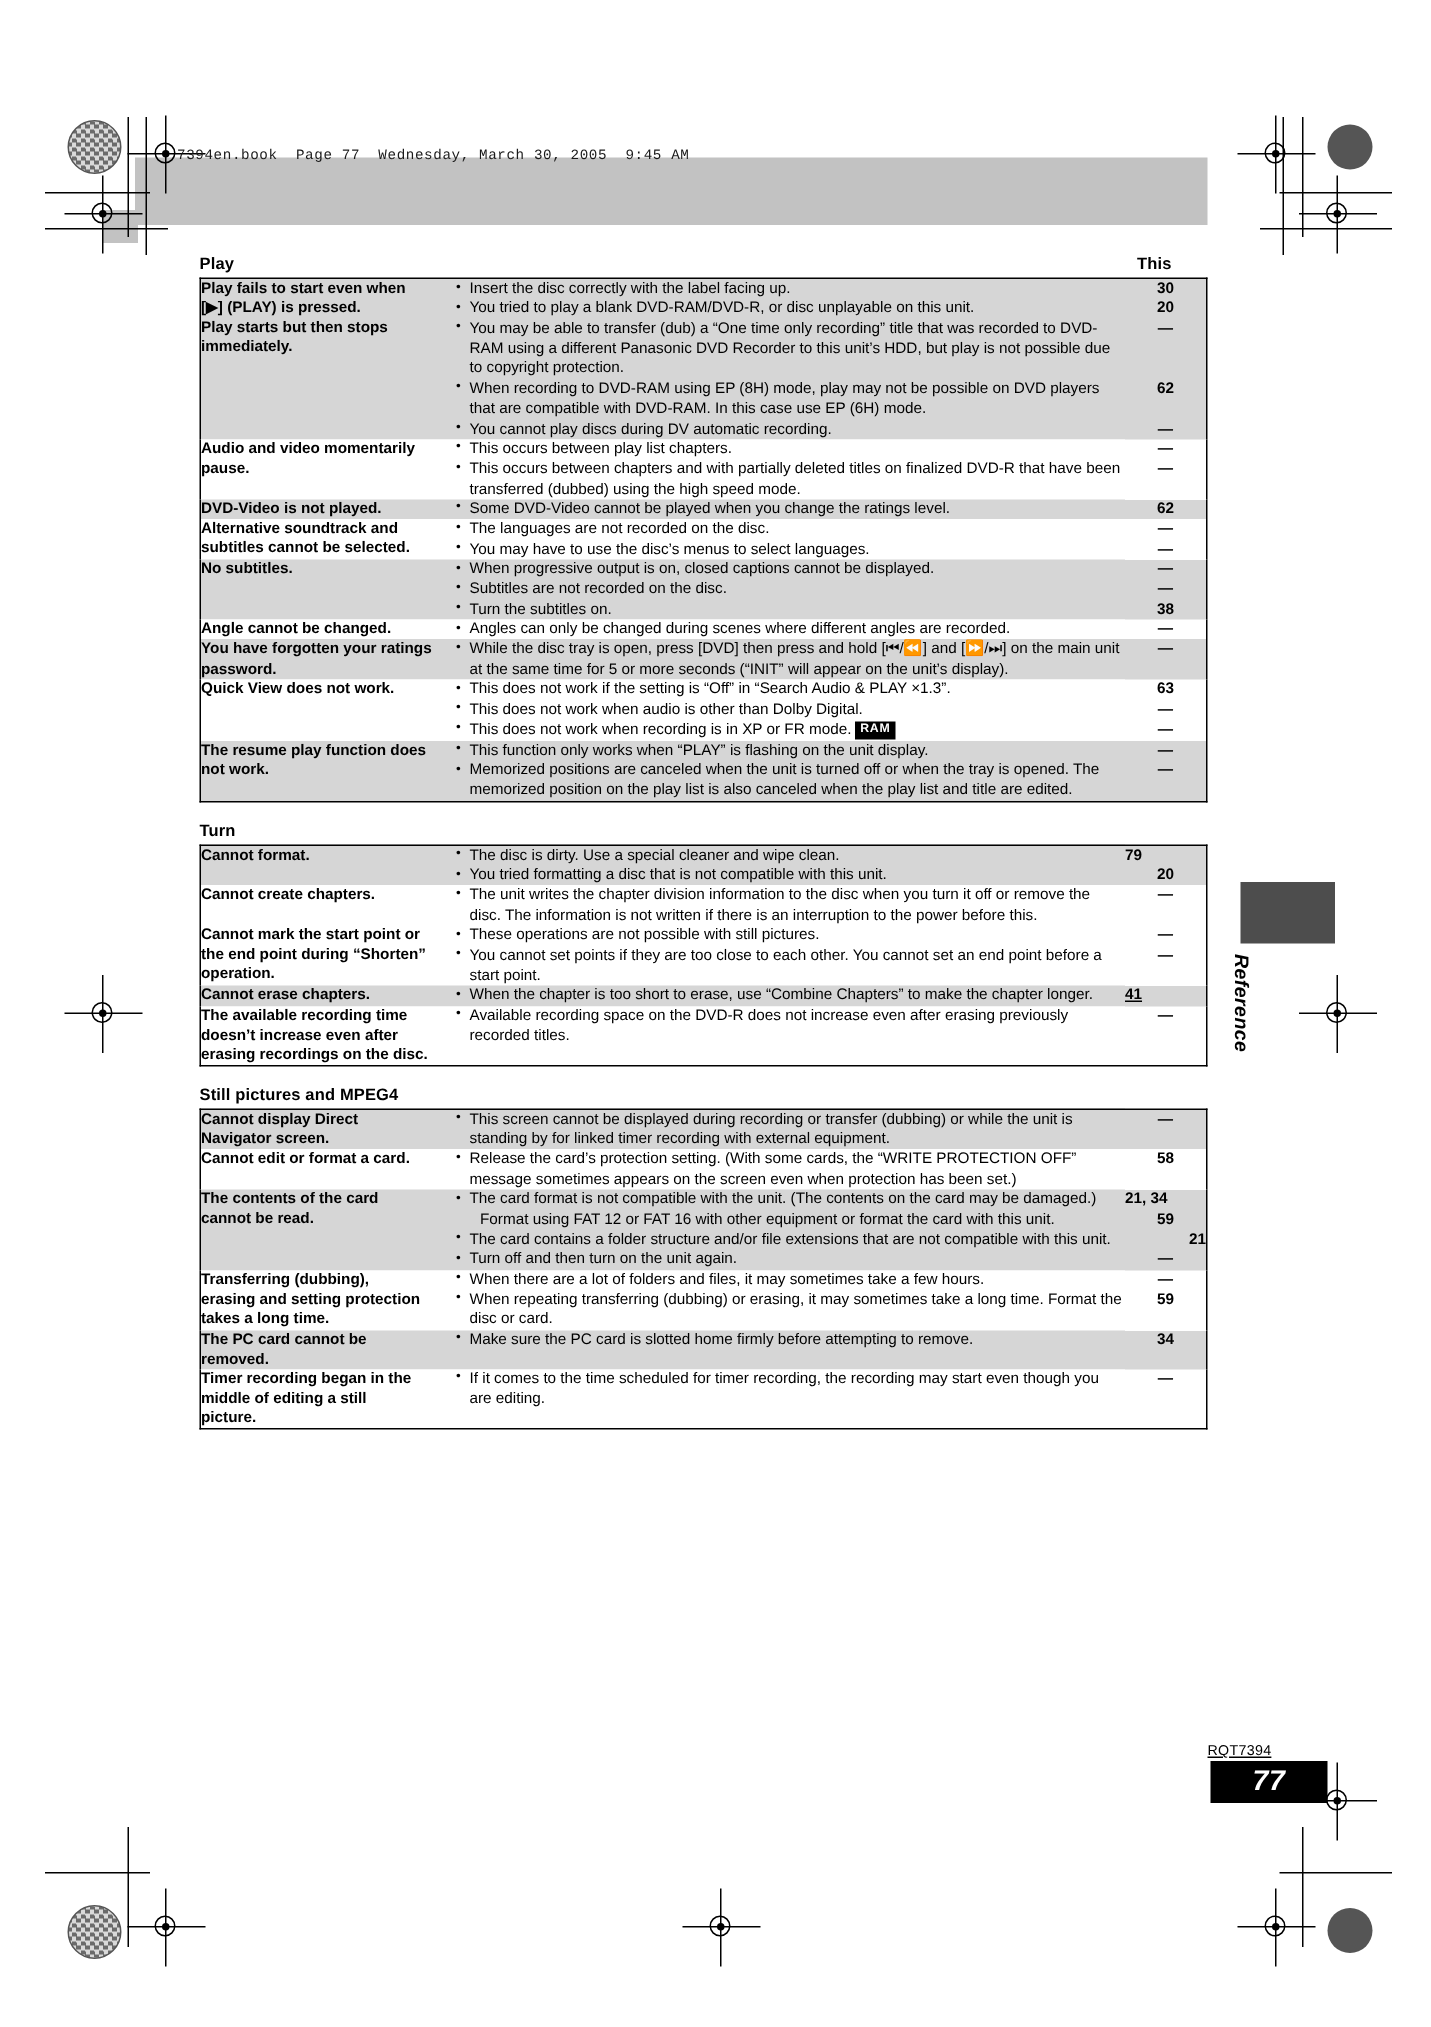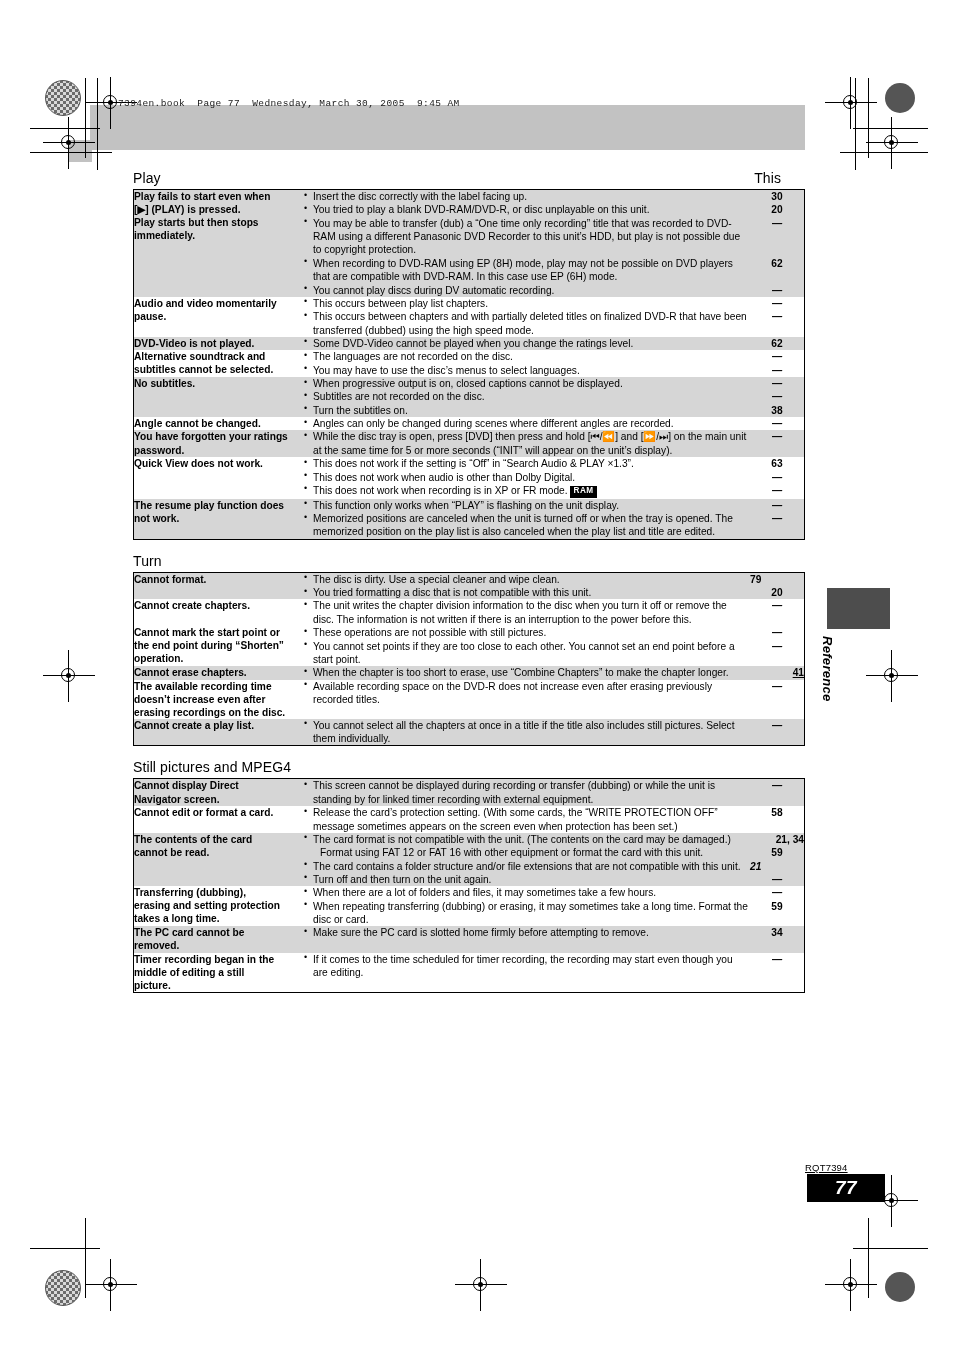--- a/index.html
+++ b/index.html
@@ -94,22 +94,22 @@
     position: absolute;
     left: 133px;
     top: 170px;
     width: 672px;
   }
 
   .sect-head-row {
     display: flex;
     justify-content: space-between;
     align-items: flex-end;
-    font-size: 14px;
-    font-weight: normal;
+    font-size: 11px;
+    font-weight: bold;
     margin-bottom: 3px;
     padding-right: 24px;
   }
   .sect-head-row.no-page { padding-right: 0; }
   .sect-title { letter-spacing: 0.1px; }
   .page-col-head { letter-spacing: 0.1px; }
 
   table.tbl {
     width: 672px;
     border-collapse: collapse;
@@ -516,45 +516,32 @@
         <tr class="shade">
           <td class="c-sym">
             <div>Cannot erase chapters.</div>
           </td>
           <td class="c-chk">
             <ul class="bl">
               <li class="bullet"><span>When the chapter is too short to erase, use “Combine Chapters” to make the chapter longer.</span></li>
             </ul>
           </td>
           <td class="c-pg" style="position: relative;">
-            <div style="position: absolute; top: 0px; left: 0px; right: 0px; text-align: right; text-decoration: underline;">41</div>
+            <div style="position: absolute; top: 0px; left: 0px; right: 0px; text-align: left; text-decoration: underline;">41</div>
           </td>
         </tr>
         <tr class="plain">
           <td class="c-sym">
             <div>The available recording time</div>
             <div>doesn’t increase even after</div>
             <div>erasing recordings on the disc.</div>
           </td>
           <td class="c-chk">
             <ul class="bl">
               <li class="bullet"><span>Available recording space on the DVD-R does not increase even after erasing previously recorded titles.</span></li>
-            </ul>
-          </td>
-          <td class="c-pg" style="position: relative;">
-            <div style="position: absolute; top: 0px; left: 0px; right: 0px; text-align: center;">—</div>
-          </td>
-        </tr>
-        <tr class="shade">
-          <td class="c-sym">
-            <div>Cannot create a play list.</div>
-          </td>
-          <td class="c-chk">
-            <ul class="bl">
-              <li class="bullet"><span>You cannot select all the chapters at once in a title if the title also includes still pictures. Select them individually.</span></li>
             </ul>
           </td>
           <td class="c-pg" style="position: relative;">
             <div style="position: absolute; top: 0px; left: 0px; right: 0px; text-align: center;">—</div>
           </td>
         </tr>
       </tbody>
     </table>
     <div class="sect-head-row no-page">
       <div class="sect-title">Still pictures and MPEG4</div>
@@ -595,23 +582,23 @@
           </td>
           <td class="c-chk">
             <ul class="bl">
               <li class="bullet"><span>The card format is not compatible with the unit. (The contents on the card may be damaged.)</span></li>
               <li class="cont"><span>Format using FAT 12 or FAT 16 with other equipment or format the card with this unit.</span></li>
               <li class="bullet"><span>The card contains a folder structure and/or file extensions that are not compatible with this unit.</span></li>
               <li class="bullet"><span>Turn off and then turn on the unit again.</span></li>
             </ul>
           </td>
           <td class="c-pg" style="position: relative;">
-            <div style="position: absolute; top: 0px; left: 0px; right: 0px; text-align: right;">21, 34</div>
+            <div style="position: absolute; top: 0px; left: 0px; right: 0px; text-align: left;">21, 34</div>
             <div style="position: absolute; top: 13.3594px; left: 0px; right: 0px; text-align: center;">59</div>
-            <div style="position: absolute; top: 26.7188px; left: 0px; right: 0px; text-align: left; font-style: italic;">21</div>
+            <div style="position: absolute; top: 26.7188px; left: 0px; right: 0px; text-align: right;">21</div>
             <div style="position: absolute; top: 40.0781px; left: 0px; right: 0px; text-align: center;">—</div>
           </td>
         </tr>
         <tr class="plain">
           <td class="c-sym">
             <div>Transferring (dubbing),</div>
             <div>erasing and setting protection</div>
             <div>takes a long time.</div>
           </td>
           <td class="c-chk">

